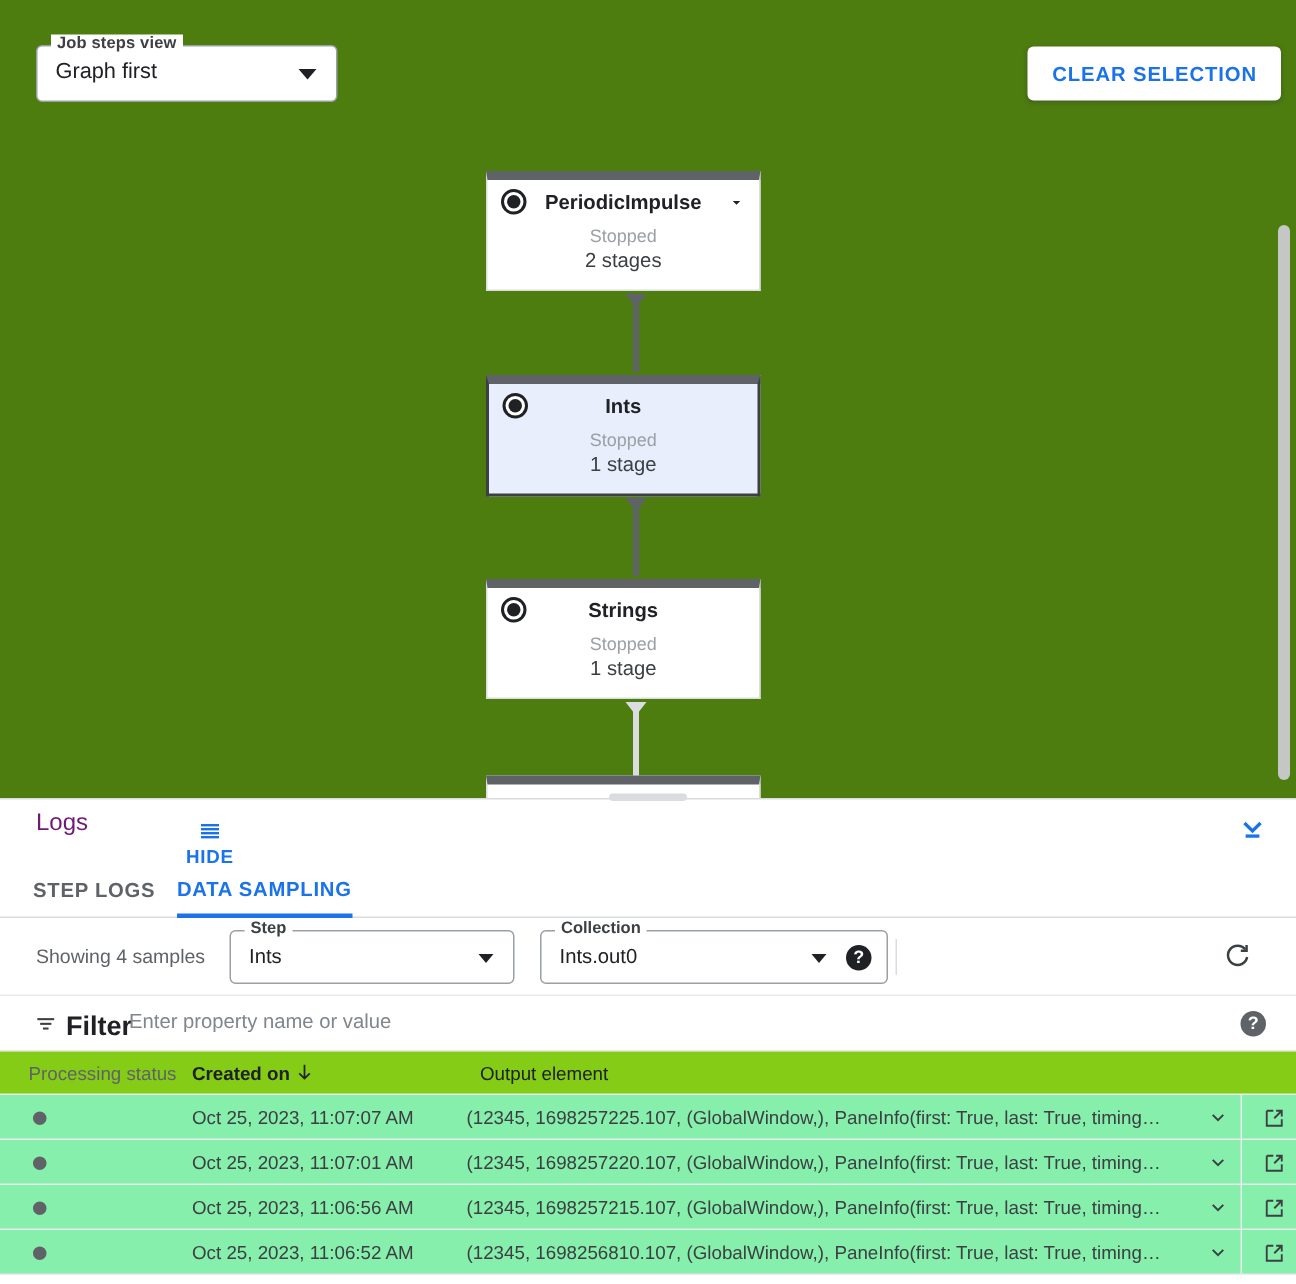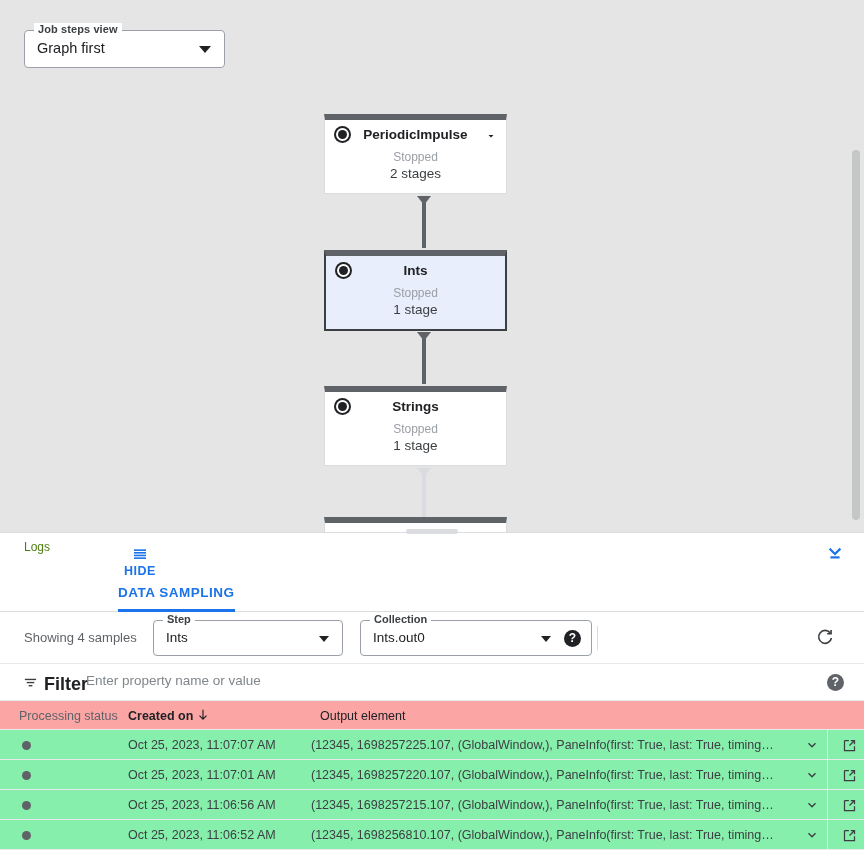--- a/index.html
+++ b/index.html
@@ -8,21 +8,21 @@
     font-family: "Liberation Sans", sans-serif;
     background: #ffffff;
     color: #202124;
     overflow: hidden;
   }
   #app { position: relative; width: 864px; height: 856px; }
 
   
   .graph-panel {
     position: absolute; left: 0; top: 0; width: 864px; height: 532px;
-    background: #e5e5e5; overflow: hidden;
+    background: #4d7c0f; overflow: hidden;
   }
   .graph-toolbar { position: absolute; left: 0; top: 0; width: 864px; height: 90px; }
 
   .select-field {
     position: absolute; left: 24px; top: 30px; width: 201px; height: 38px;
     border: 1px solid #9aa0a6; border-radius: 4px; background: #fff;
   }
   .select-label {
     position: absolute; left: 9px; top: -8px; padding: 0 4px; background: #fff;
     font-size: 11px; color: #3c4043; font-weight: bold; letter-spacing: .1px;
@@ -95,21 +95,21 @@
   .logs-panel {
     position: absolute; left: 0; top: 532px; width: 864px; height: 324px;
     background: #ffffff; border-top: 1px solid #dadce0;
   }
   .drag-handle {
     position: absolute; left: 50%; margin-left: -26px; top: -4px;
     width: 52px; height: 5px; border-radius: 3px; background: #dadce0;
   }
   .logs-header { position: relative; height: 42px; }
   .logs-title {
-    position: absolute; left: 24px; top: 7px; font-size: 12px; color: #4d7c0f;
+    position: absolute; left: 24px; top: 7px; font-size: 16px; color: #701a75;
   }
   .hide-link {
     position: absolute; left: 124px; top: 13px;
     display: flex; align-items: center; gap: 2px;
     color: #1a73e8; font-size: 12.5px; font-weight: bold; letter-spacing: .5px;
     cursor: pointer;
     flex-direction: column;
   }
   .hide-icon { width: 16px; height: 16px; }
   .collapse-icon {
@@ -171,21 +171,21 @@
   }
   .filter-input::placeholder { color: #80868b; }
   .filter-help {
     position: absolute; right: 20px; top: 10px; width: 17px; height: 17px;
     border-radius: 50%; background: #5f6368; color: #fff; font-size: 12px;
     font-weight: bold; text-align: center; line-height: 17px; cursor: pointer;
   }
 
   .table { position: relative; }
   .thead {
-    position: relative; height: 29px; background: #fca5a5;
+    position: relative; height: 29px; background: #84cc16;
     border-bottom: 1px solid #e8eaed;
   }
   .th { position: absolute; top: 8px; font-size: 12.5px; }
   .th.status { left: 19px; color: #5f6368; }
   .th.created { left: 128px; color: #202124; font-weight: bold; }
   .sort-arrow { position: absolute; left: 196px; top: 6px; width: 14px; height: 16px; }
   .th.output { left: 320px; color: #202124; font-weight: normal; }
 
   .trow {
     position: relative; height: 30px; border-bottom: 1px solid #e8eaed; background: #86efac;
@@ -213,20 +213,21 @@
 
   <div class="graph-panel">
 
     <div class="graph-toolbar">
       <div class="select-field">
         <span class="select-label">Job steps view</span>
         <span class="select-value">Graph first</span>
         <span class="select-arrow"></span>
       </div>
 
+      <button class="clear-btn">CLEAR SELECTION</button>
     </div>
 
     <div class="node" style="left:324px; top:114px;">
       <div class="node-head">
         <span class="node-status-icon"></span>
         <span class="node-title">PeriodicImpulse</span>
         <span class="node-chevron">
           <svg viewBox="0 0 24 24" width="12" height="12">
               <path d="M7 10l5 5 5-5z" fill="#202124"></path>
             </svg>
@@ -288,20 +289,21 @@
 
       <span class="collapse-icon">
         <svg viewBox="0 0 24 24" width="22" height="22">
           <path d="M7 7l5 5 5-5" stroke="#1a73e8" stroke-width="2.4" fill="none" stroke-linecap="square"></path>
           <rect x="7" y="14.5" width="10" height="2.4" fill="#1a73e8"></rect>
         </svg>
       </span>
     </div>
 
     <div class="tabs">
+      <div class="tab inactive">STEP LOGS</div>
       <div class="tab active">DATA SAMPLING</div>
     </div>
 
     <div class="controls">
       <span class="showing-text">Showing 4 samples</span>
 
       <div class="field" style="left:153px; width:190px;">
         <span class="field-label">Step</span>
         <span class="field-value">Ints</span>
         <span class="field-arrow" style="right:13px;"></span>

